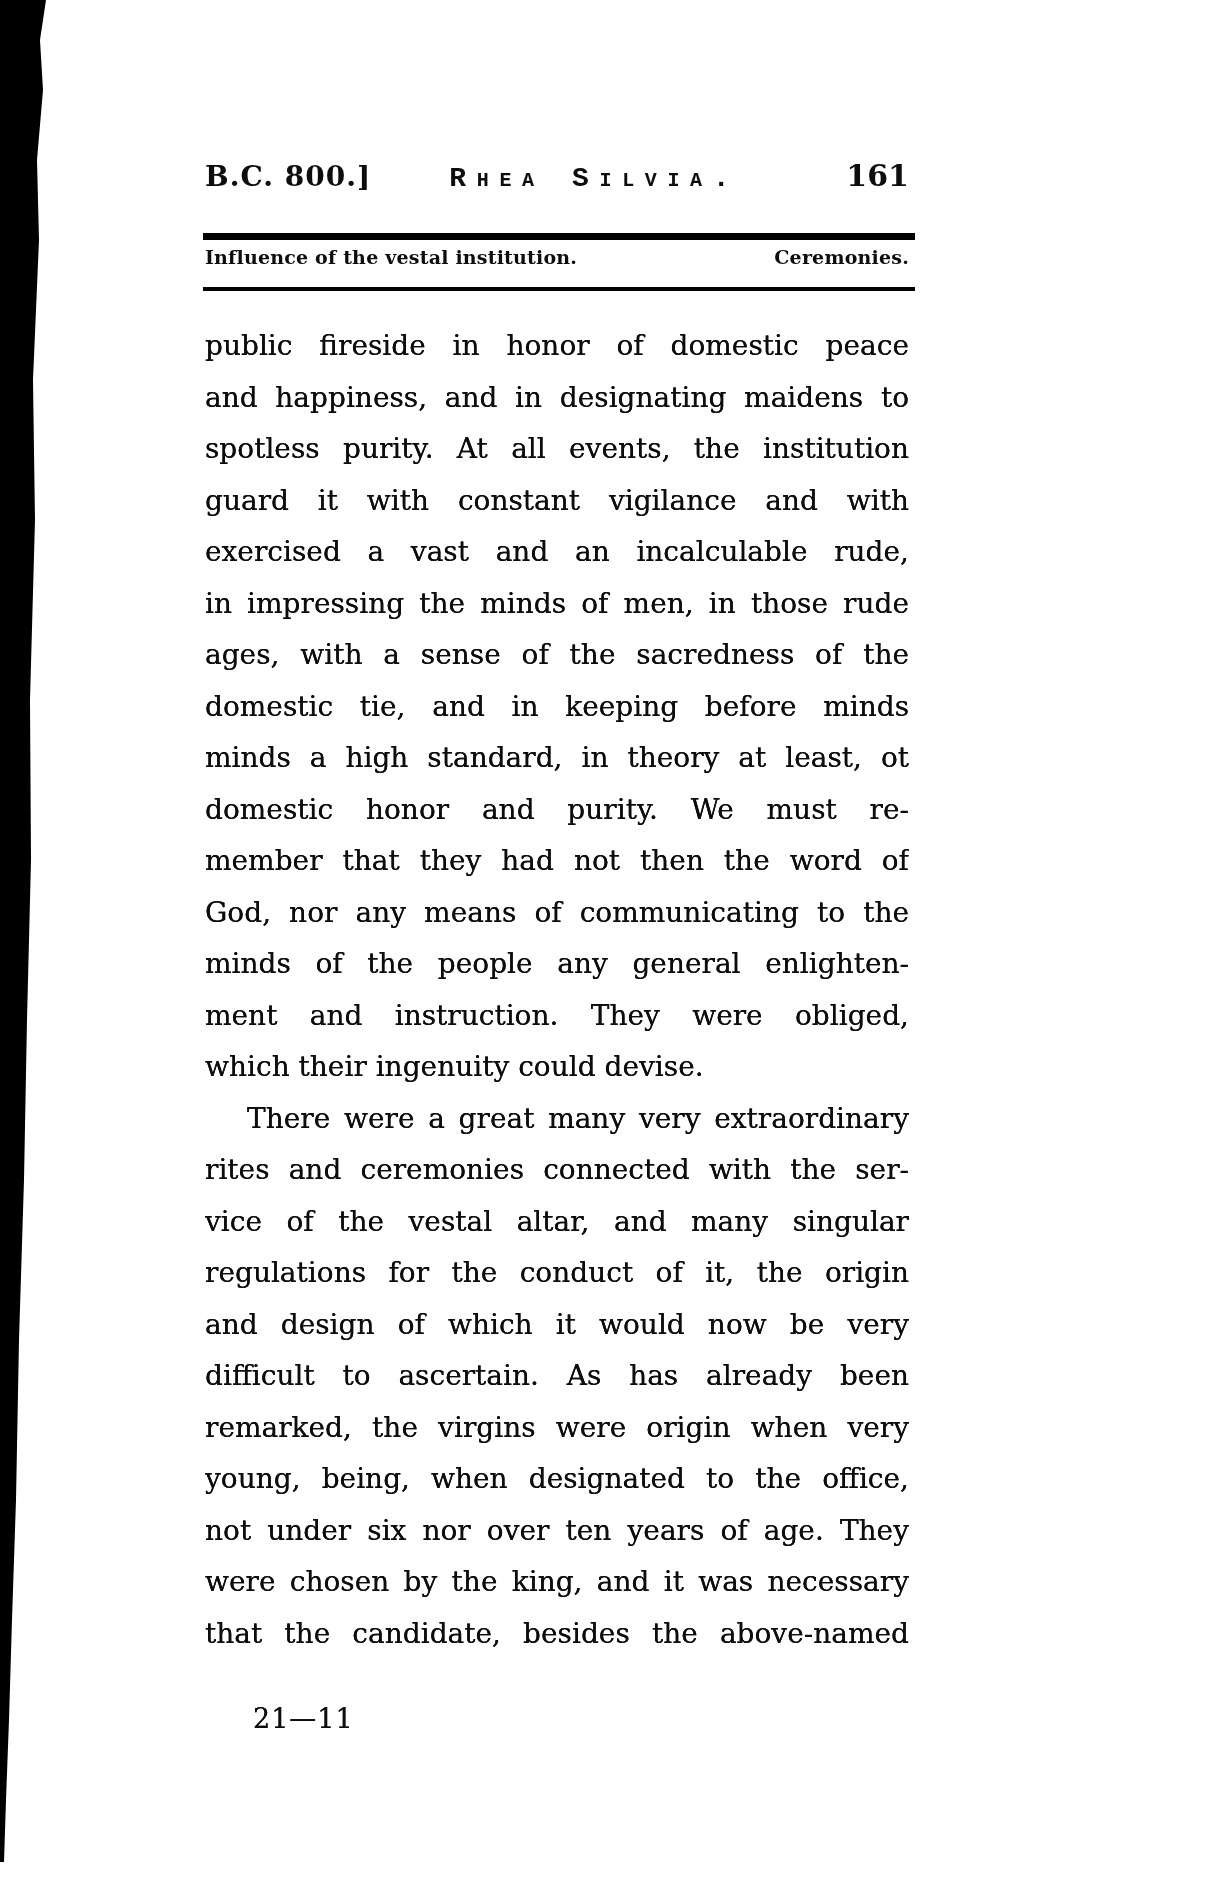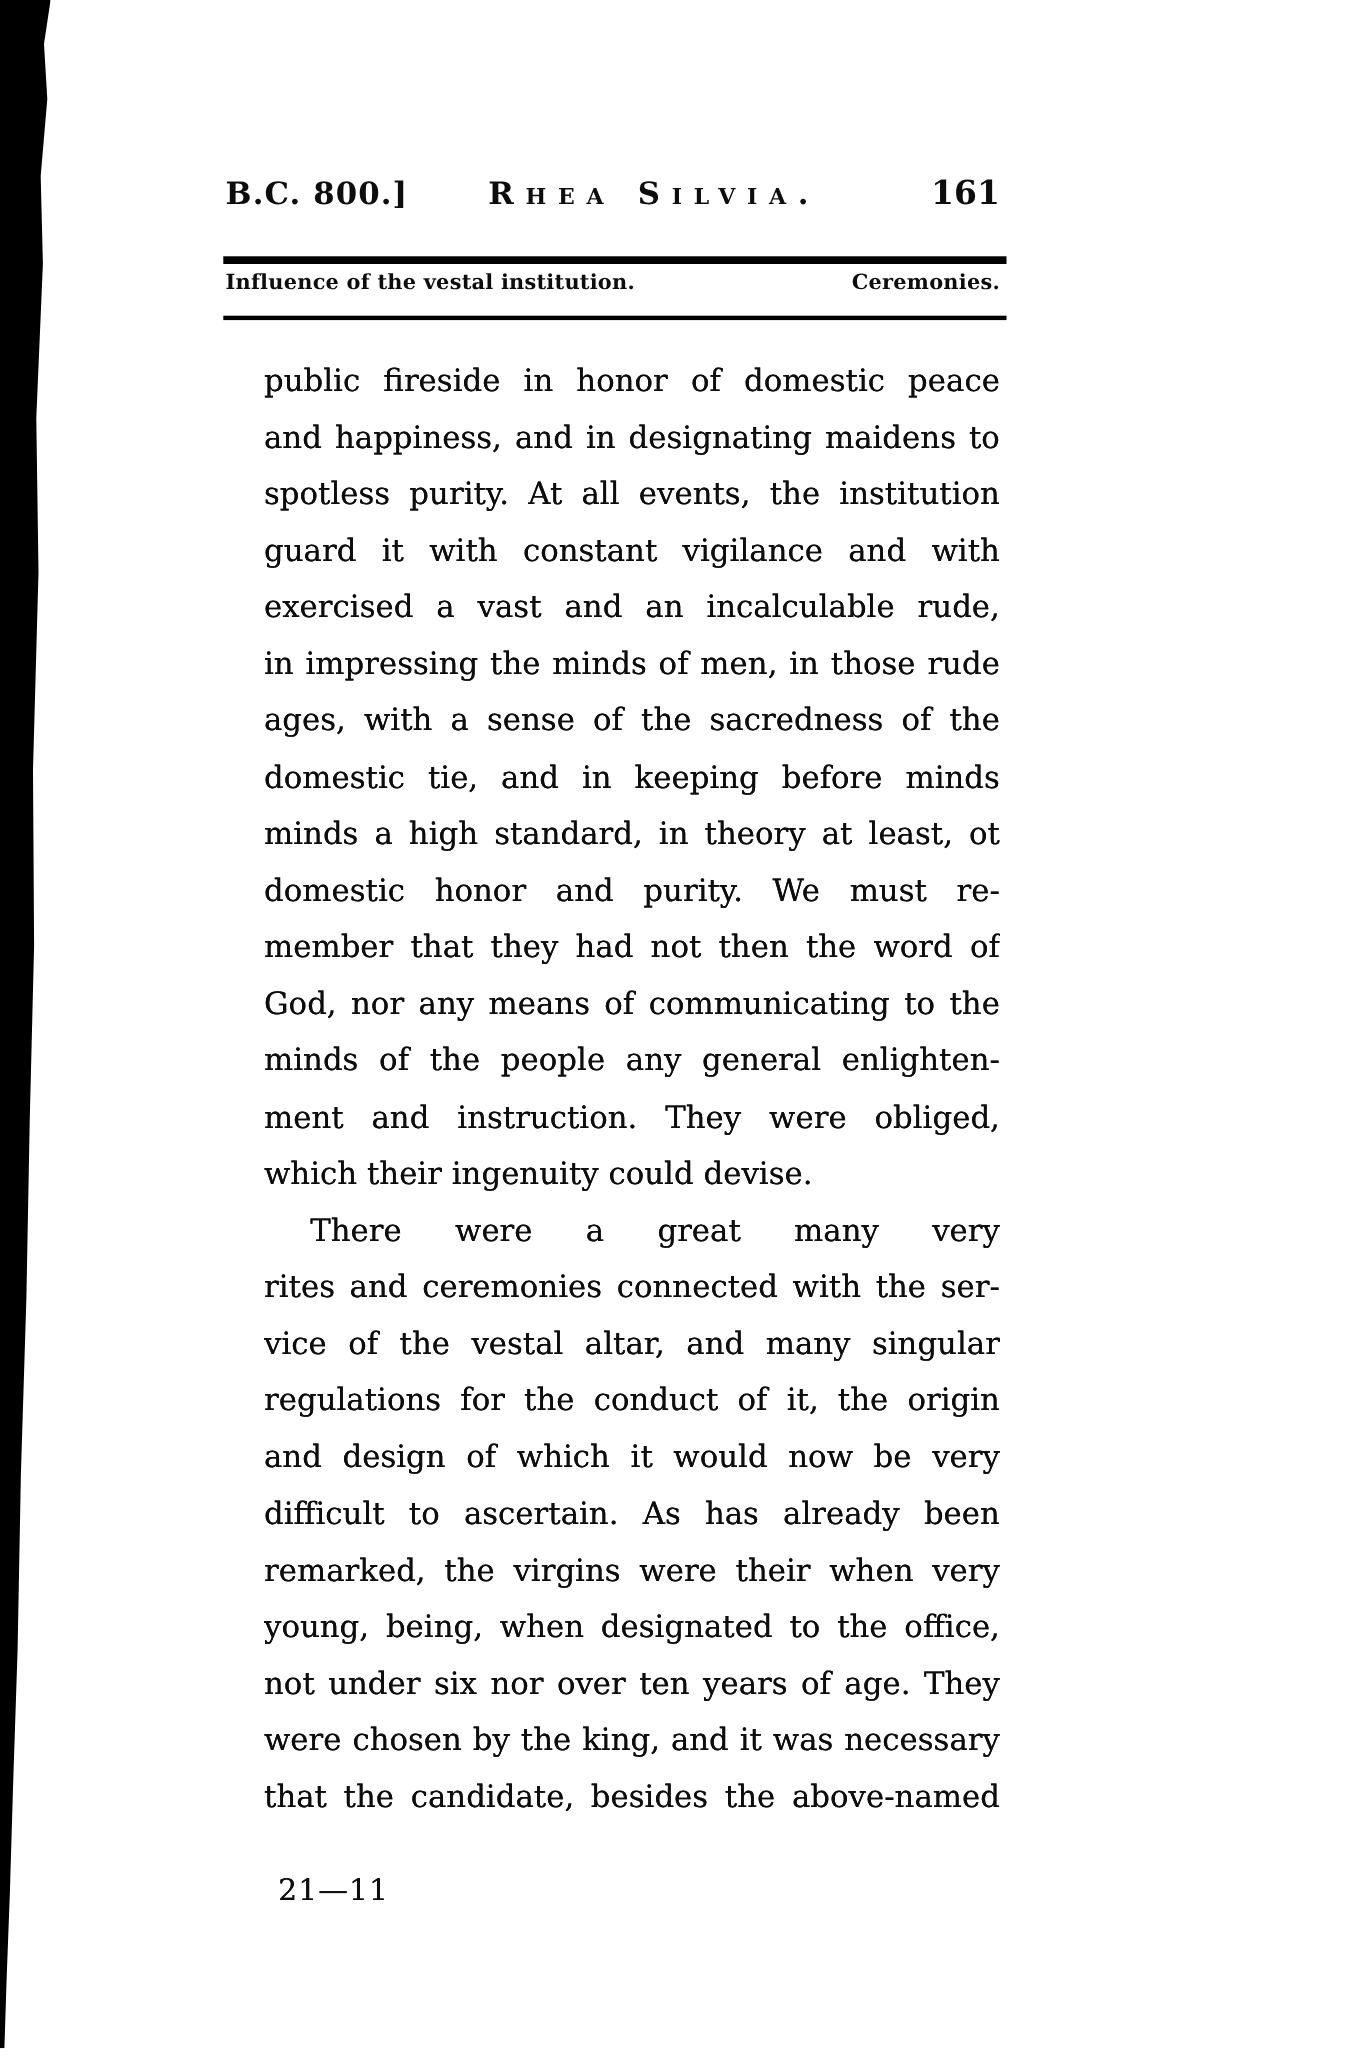--- a/index.html
+++ b/index.html
@@ -26,20 +26,21 @@
   }
   .running-head{
     position:absolute;top:158px;left:0;width:100%;
     display:flex;justify-content:space-between;align-items:baseline;gap:40px;
   }
   .rh-left{font-size:28px;font-weight:700;letter-spacing:1px;}
   .rh-center{
     font-size:28px;font-weight:600;
     font-variant:small-caps;letter-spacing:0.38em;
     transform:translateX(-14px);
+    font-family:Liberation Mono, monospace;
   }
   .rh-right{font-size:30px;font-weight:700;}
   .rule-thick{
     position:absolute;top:233px;left:-2px;width:712px;height:7px;
     background:#000;
   }
   .guide-head{
     position:absolute;top:246px;left:0;width:100%;
     display:flex;justify-content:space-between;align-items:baseline;
     font-size:19px;font-weight:700;letter-spacing:0.2px;gap:34px;
@@ -50,21 +51,21 @@
   }
   .body-text{
     position:absolute;top:320px;left:0;width:704px;
     font-size:28px;line-height:51.5px;
     text-shadow:0 0 0.5px currentColor; 
   }
   .line{
     text-align:justify;
     text-align-last:justify;
     white-space:normal;
-    height:51.5px;overflow:hidden;margin-left:35px;
+    height:51.5px;overflow:hidden;
   }
   .line.flush{text-align-last:left;}
   .line.indent{text-indent:42px;}
   .signature{
     position:absolute;top:1703px;left:48px;
     font-size:27px;letter-spacing:1px;
     text-shadow:0 0 0.5px currentColor;
   }
 </style>
 </head>
@@ -109,21 +110,21 @@
           <div class="line">ment and instruction.  They were obliged,</div>
           <div class="line flush">which their ingenuity could devise.</div>
         </div>
         <div class="paragraph">
           <div class="line indent">There were a great many very extraordinary</div>
           <div class="line">rites and ceremonies connected with the ser-</div>
           <div class="line">vice of the vestal altar, and many singular</div>
           <div class="line">regulations for the conduct of it, the origin</div>
           <div class="line">and design of which it would now be very</div>
           <div class="line">difficult to ascertain.  As has already been</div>
-          <div class="line">remarked, the virgins were their when very</div>
+          <div class="line">remarked, the virgins were origin when very</div>
           <div class="line">young, being, when designated to the office,</div>
           <div class="line">not under six nor over ten years of age.  They</div>
           <div class="line">were chosen by the king, and it was necessary</div>
           <div class="line">that the candidate, besides the above-named</div>
         </div>
       </div>
 
     <div class="signature">21—11</div>
 
   </div>

